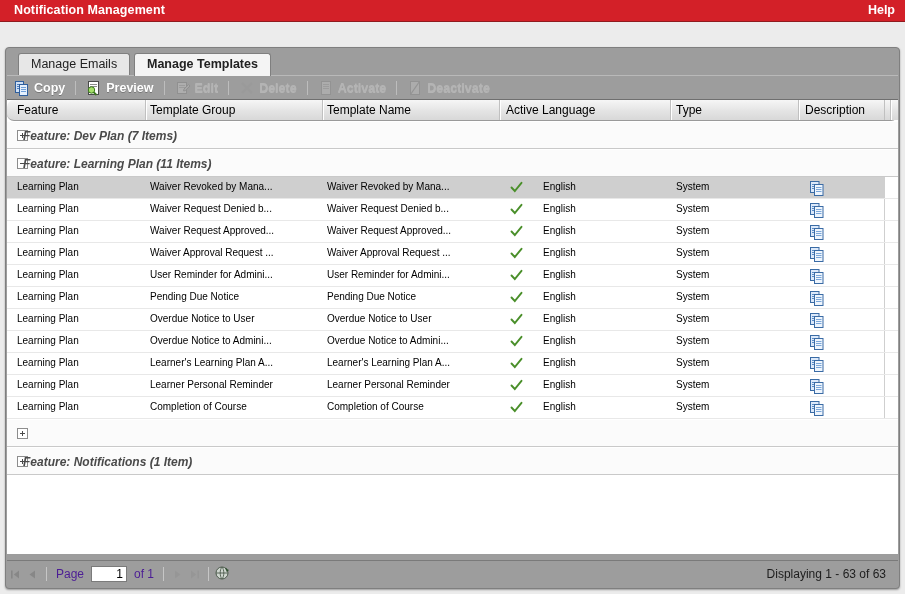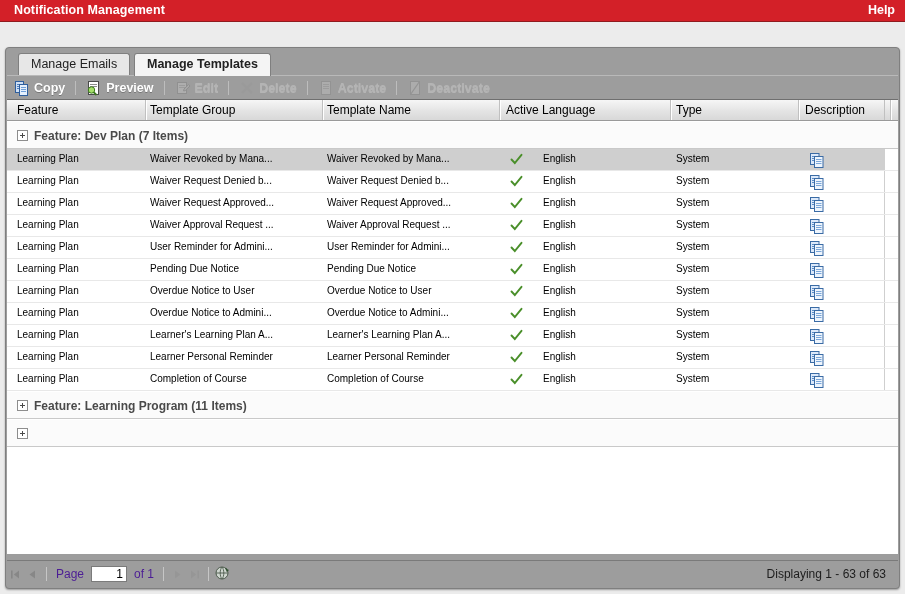--- a/index.html
+++ b/index.html
@@ -95,20 +95,21 @@
     background:#ffffff;
     border-top:1px solid #6f6f6f;
     box-sizing:border-box;
     overflow:hidden;
   }
   .ghead{
     position:relative;height:21px;width:100%;
     background:linear-gradient(to bottom,#f6f6f6 0%,#e4e4e4 55%,#d8d8d8 100%);
     border-bottom:1px solid #9a9a9a;
     box-sizing:border-box;
+    border-radius:7px;
   }
   .ghead .hc{
     position:absolute;top:3px;
     font-size:12px;color:#000;white-space:nowrap;
   }
   .ghead .hsep{
     position:absolute;top:0;width:1px;height:20px;
     background:#c0c0c0;border-right:1px solid #ffffff;
   }
   .gbody{position:relative;width:100%;}
@@ -127,23 +128,24 @@
   }
   .grouprow{
     position:relative;height:28px;width:100%;
     background:#fbfbfb;
     border-bottom:1px solid #c9c9c9;
     border-top:1px solid #ffffff;
     box-sizing:border-box;
     cursor:pointer;
   }
   .grouprow .gtext{
-    position:absolute;left:27px;top:7px;
+    position:absolute;left:16px;top:7px;
     font-size:12px;font-weight:bold;color:#4a4a4a;
     white-space:nowrap;
+    font-style:italic;
   }
   .expander{
     position:absolute;left:10px;top:8px;
     width:11px;height:11px;
     border:1px solid #8d8d8d;
     background:#ffffff;
     box-sizing:border-box;
   }
   .expander:before{
     content:"";position:absolute;left:2px;top:4px;
@@ -315,20 +317,24 @@
             <div class="hsep" style="left: 791px;"></div>
             <div class="hc" style="left: 798px;">Description</div>
             <div class="hsep" style="left: 883px;"></div>
           </div>
 
         <div class="gbody" id="grid-body">
             <div class="grouprow">
               <div class="expander plus"></div>
               <div class="gtext">Feature: Dev Plan (7 Items)</div>
             </div>
+            <div class="grouprow">
+              <div class="expander"></div>
+              <div class="gtext">Feature: Learning Plan (11 Items)</div>
+            </div>
             <div class="grow sel">
               <div class="cell" style="left: 10px; width: 125px;">Learning Plan</div>
               <div class="cell" style="left: 143px; width: 175px;">Waiver Revoked by Mana...</div>
               <div class="cell" style="left: 320px; width: 175px;">Waiver Revoked by Mana...</div>
               <div class="cell" style="left: 536px; width: 120px;">English</div>
               <div class="cell" style="left: 669px; width: 115px;">System</div>
               <span class="check" style="left: 503px;"><svg width="13" height="13" viewBox="0 0 13 13">
                   <path d="M1.5 6.5 L4.8 10 L11.5 1.8" fill="none" stroke="#4a8f2a" stroke-width="1.9" stroke-linecap="round"></path>
                 </svg></span>
               <span class="docicon" style="left: 802px;"><svg width="16" height="16" viewBox="0 0 16 16">
@@ -548,24 +554,24 @@
                   <rect x="3" y="8" width="5.5" height="1" fill="#5b8dc8"></rect>
                   <rect x="5.5" y="4.5" width="8.5" height="11" fill="#eef5fd" stroke="#3a6ba5"></rect>
                   <rect x="7" y="7" width="5.5" height="1" fill="#7aa6d9"></rect>
                   <rect x="7" y="9" width="5.5" height="1" fill="#7aa6d9"></rect>
                   <rect x="7" y="11" width="5.5" height="1" fill="#7aa6d9"></rect>
                 </svg></span>
               <div class="rightgutter"></div>
             </div>
             <div class="grouprow">
               <div class="expander plus"></div>
-              <div class="gtext">Feature: Learning Program (11 Items)</div>
             </div>
             <div class="grouprow">
               <div class="expander plus"></div>
+              <div class="gtext">Feature: Notifications (1 Item)</div>
             </div>
           </div>
       </div>
 
       <div class="footer">
         <div class="navbtn disabled">
           <svg width="13" height="13" viewBox="0 0 13 13">
             <rect x="2" y="2.5" width="1.6" height="8" fill="#6d6d6d"></rect>
             <path d="M10 2.5 L10 10.5 L4.8 6.5z" fill="#6d6d6d"></path>
           </svg>

